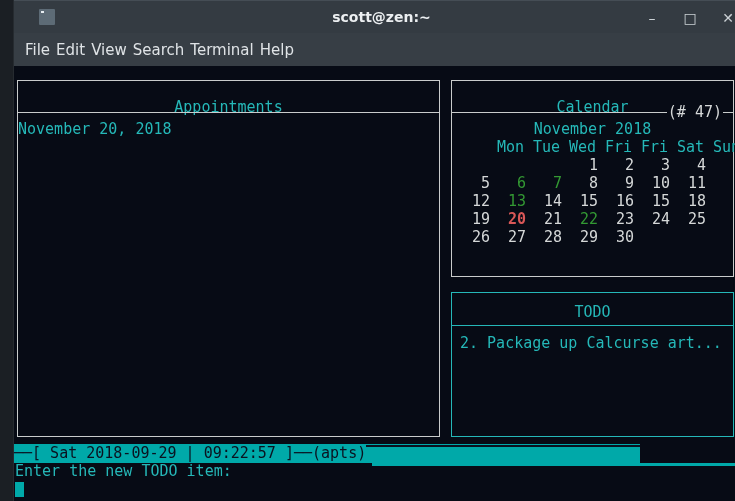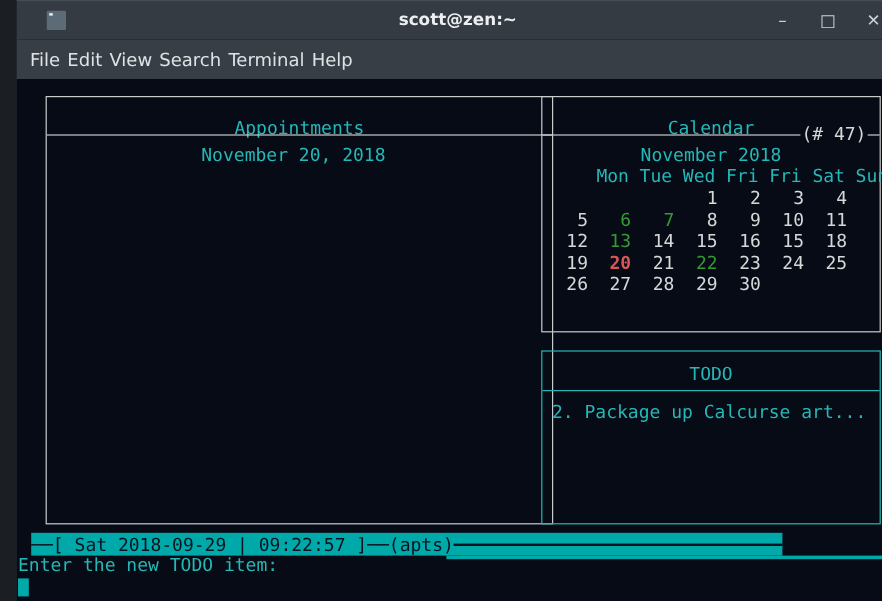--- a/index.html
+++ b/index.html
@@ -23,37 +23,37 @@
   
   .screen{position:absolute;left:0;top:66px;width:735px;height:435px;background:var(--term-bg);
           font-family:"DejaVu Sans Mono",monospace;font-size:15px;line-height:18px;color:var(--fg);}
   .scrollbar{position:absolute;right:0;top:0;width:13px;height:435px;background:var(--scrollbar);}
   .panel{position:absolute;border:1px solid var(--border);}
   .panel.active{border-color:var(--teal-text);padding-left:44px;}
   .panel-title{position:absolute;left:0;width:100%;text-align:center;color:var(--teal-text);height:18px;}
   .panel-sep{position:absolute;left:0;width:100%;height:1px;background:var(--border);}
   .panel.active .panel-sep{background:var(--teal-text);}
   .line{position:absolute;height:18px;white-space:pre;}
-  .right{text-align:center;}
+  .right{text-align:left;}
   .teal{color:var(--teal-text);}
   
   .cal-row{position:absolute;left:11px;display:grid;grid-template-columns:repeat(7,36px);height:18px;}
   .cal-cell{text-align:right;padding-right:9px;white-space:pre;}
   .cal-head .cal-cell{color:var(--teal-text);}
   .cal-cell.green{color:var(--green);}
   .cal-cell.red{color:var(--red);font-weight:bold;}
   
   .cal-sep-row{position:absolute;left:0;width:100%;height:18px;display:flex;align-items:center;color:var(--fg);}
   .cal-sep-row .ln{height:1px;background:var(--border);}
   .cal-sep-row .ln.grow{flex:1;}
   .cal-sep-row .ln.tail{width:10px;}
   .week-badge{padding:0 1px;white-space:pre;}
   
-  .statusbar{position:absolute;left:12px;top:378px;width:626px;height:19px;background:var(--teal);
-             display:flex;align-items:center;color:var(--bar-text);white-space:pre;}
+  .statusbar{position:absolute;left:0;top:378px;width:626px;height:19px;background:var(--teal);
+             display:flex;color:var(--bar-text);white-space:pre;}
   .statusbar .fill{flex:1;height:2px;background:var(--bar-text);margin-top:1px;}
   .artifact{position:absolute;left:358px;top:397px;width:364px;height:3px;background:var(--teal);}
   .prompt-line{position:absolute;left:1px;top:396px;height:18px;color:var(--teal-text);white-space:pre;}
   .cursor{position:absolute;left:1px;top:416px;width:9px;height:15px;background:var(--teal);}
 </style>
 </head>
 <body>
 
 <div class="window">
 
@@ -71,21 +71,21 @@
       <div class="menu-item">File</div>
       <div class="menu-item">Edit</div>
       <div class="menu-item">View</div>
       <div class="menu-item">Search</div>
       <div class="menu-item">Terminal</div>
       <div class="menu-item">Help</div>
     </div>
 
   <div class="screen">
 
-    <div class="panel" style="left:24px;top:14px;width:423px;height:357px;">
+    <div class="panel" style="left:3px;top:14px;width:423px;height:357px;">
       <div class="panel-title" style="top:17px;">Appointments</div>
       <div class="panel-sep" style="top:31px;"></div>
       <div class="line teal right" style="top:39px;left:0;width:411px;">November 20, 2018</div>
     </div>
 
     <div class="panel" style="left:437px;top:14px;width:283px;height:197px;">
       <div class="panel-title" style="top:17px;">Calendar</div>
       <div class="cal-sep-row" style="top:22px;">
         <div class="ln grow"></div>
         <span class="week-badge">(# 47)</span>

